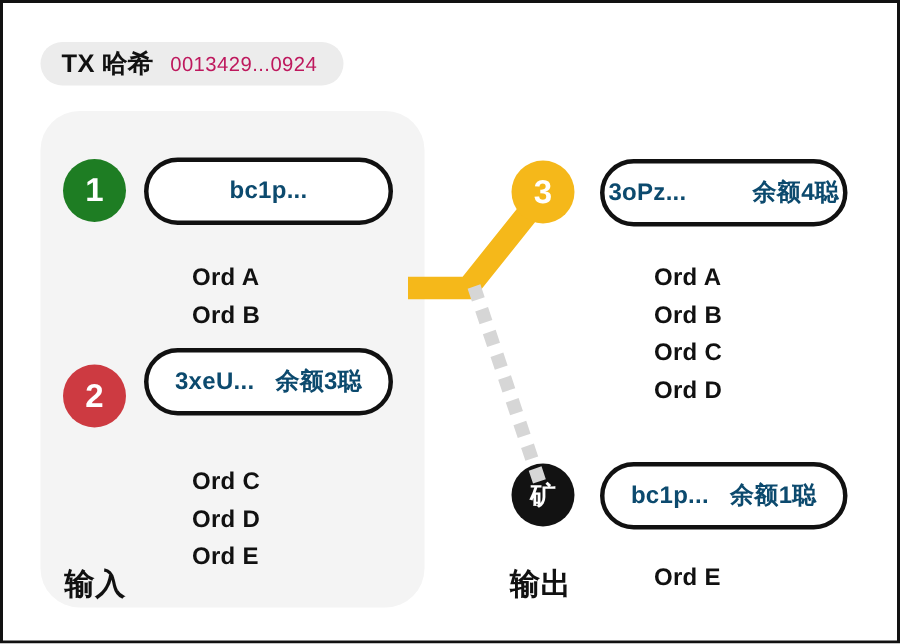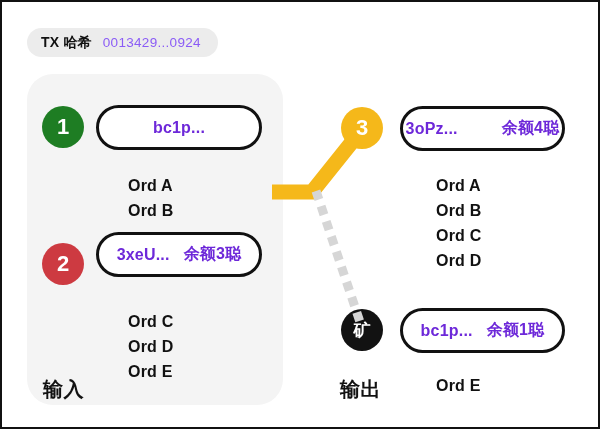--- a/index.html
+++ b/index.html
@@ -28,29 +28,29 @@
     height: 29px;
     display: flex;
     align-items: center;
     gap: 11px;
     padding: 0 17px 0 14px;
     background: #ececec;
     border-radius: 15px;
     white-space: nowrap;
   }
   .tx-label {
-    font-size: 14px;
+    font-size: 17px;
     font-weight: bold;
     color: #111111;
     letter-spacing: 0.2px;
   }
   .tx-value {
     font-size: 13.5px;
     font-weight: normal;
-    color: #8b5cf6;
+    color: #be185d;
     letter-spacing: 0.3px;
   }
 
   
   .input-card {
     position: absolute;
     left: 25px;
     top: 72px;
     width: 256px;
     height: 331px;
@@ -93,21 +93,21 @@
     gap: 14px;
     box-sizing: border-box;
     padding: 0 16px;
     white-space: nowrap;
     z-index: 3;
   }
   .addr-pill .addr,
   .addr-pill .amount {
     font-size: 16px;
     font-weight: bold;
-    color: #6d28d9;
+    color: #0c4a6e;
     letter-spacing: 0.2px;
   }
 
   #pill-in-1  { left: 94px;  top: 103px; width: 166px; }
   #pill-in-2  { left: 94px;  top: 230px; width: 166px; }
   #pill-out-1 { left: 398px; top: 104px; width: 165px; gap: 44px; }
   #pill-out-2 { left: 398px; top: 306px; width: 165px; }
 
   
   .ord-list {

